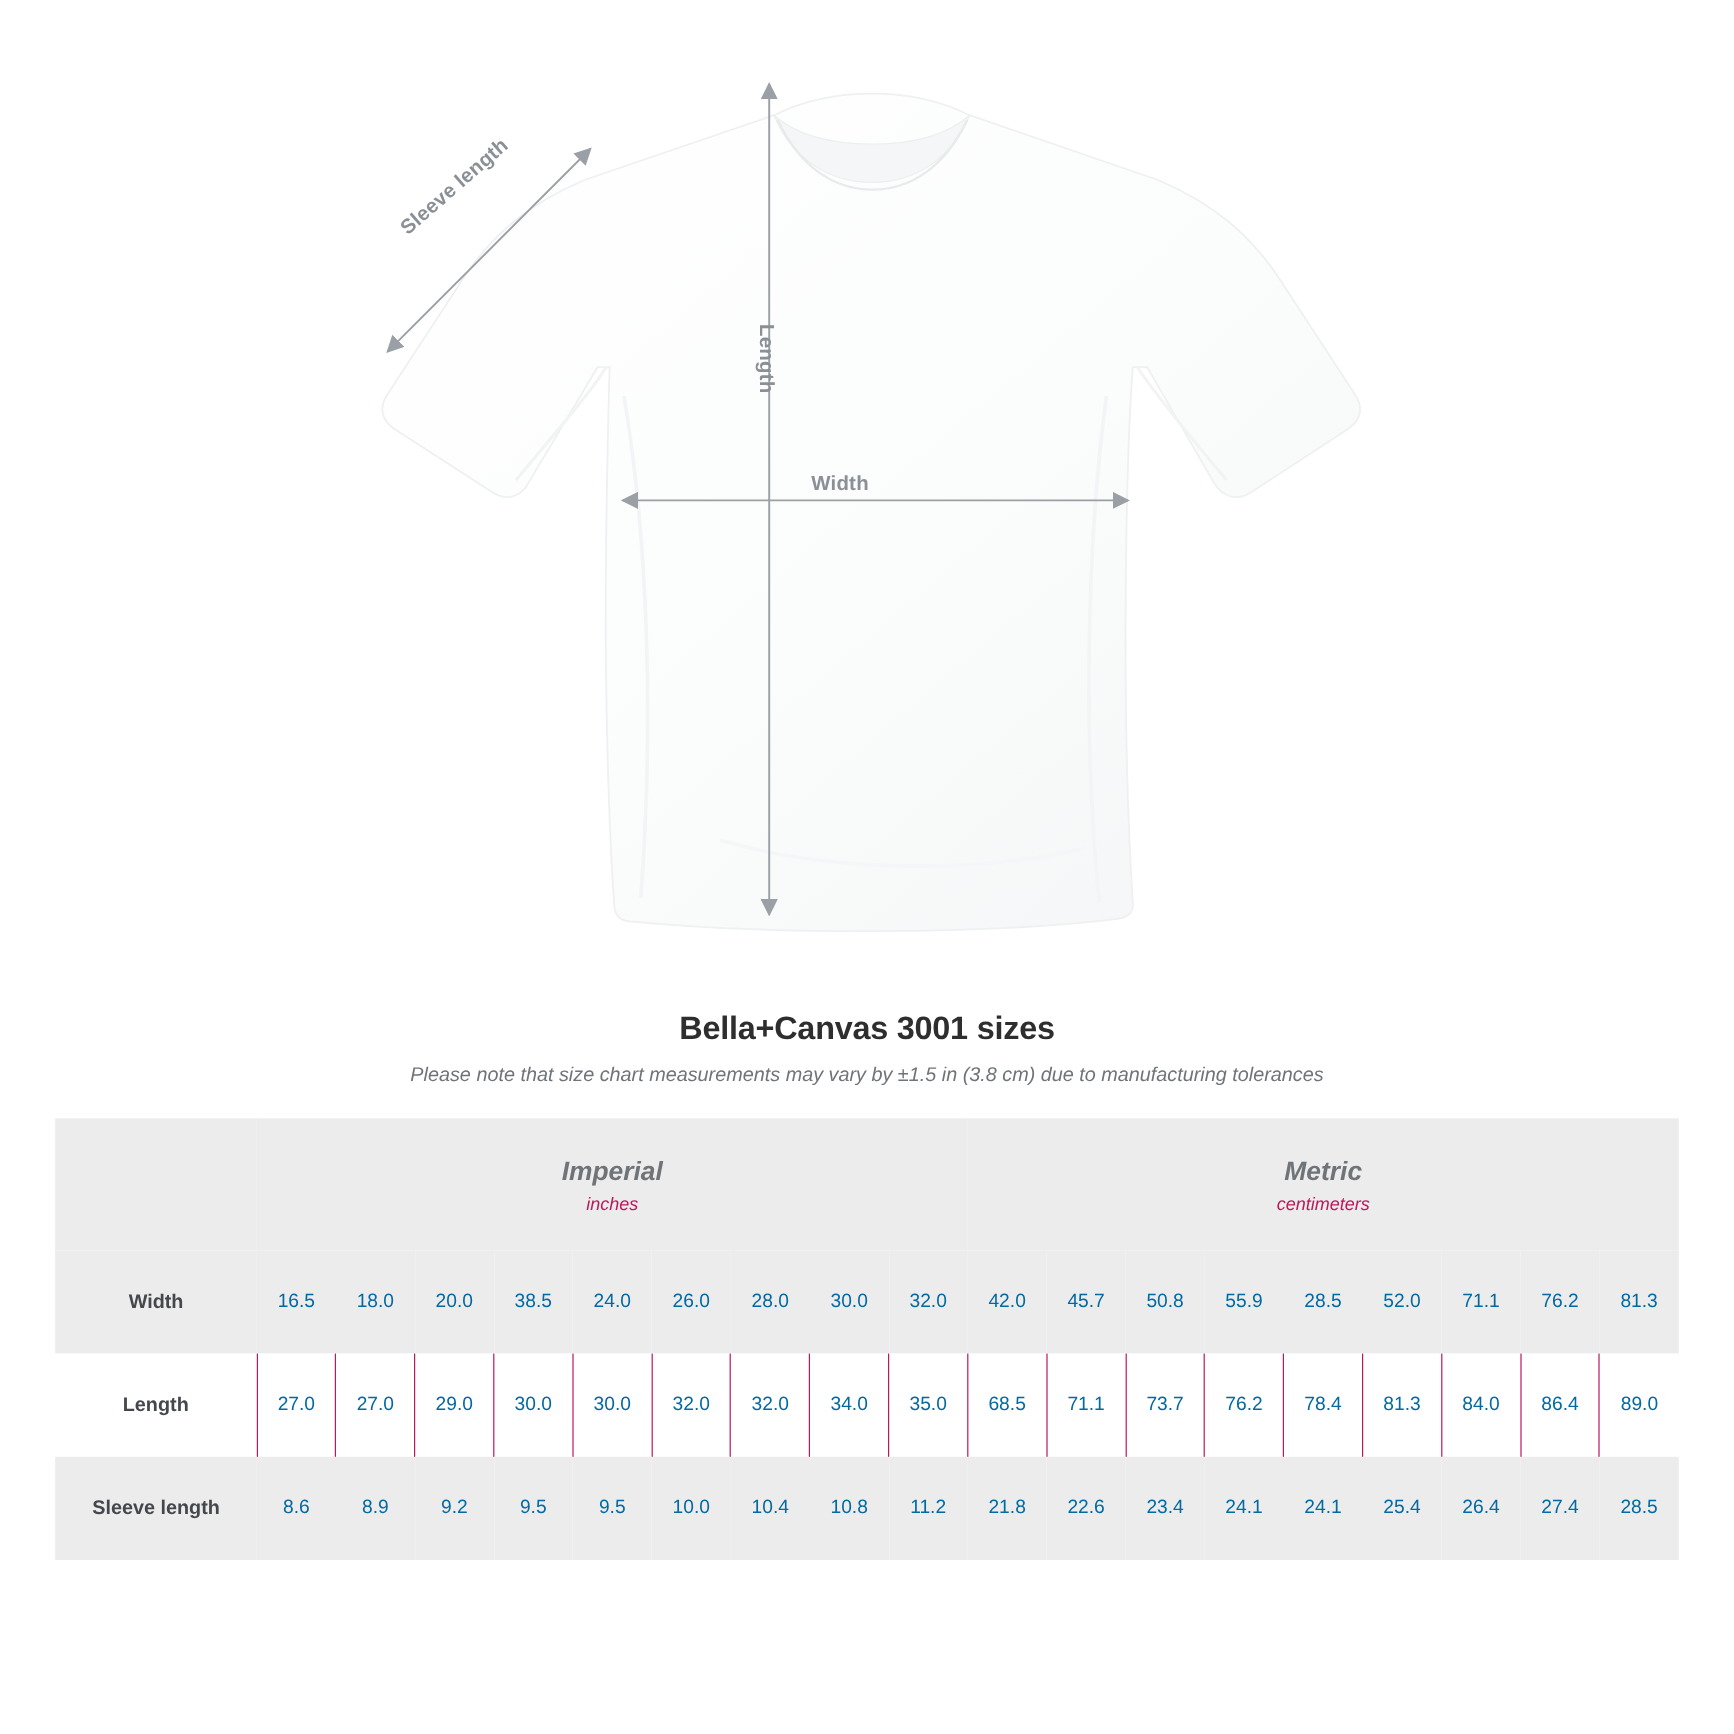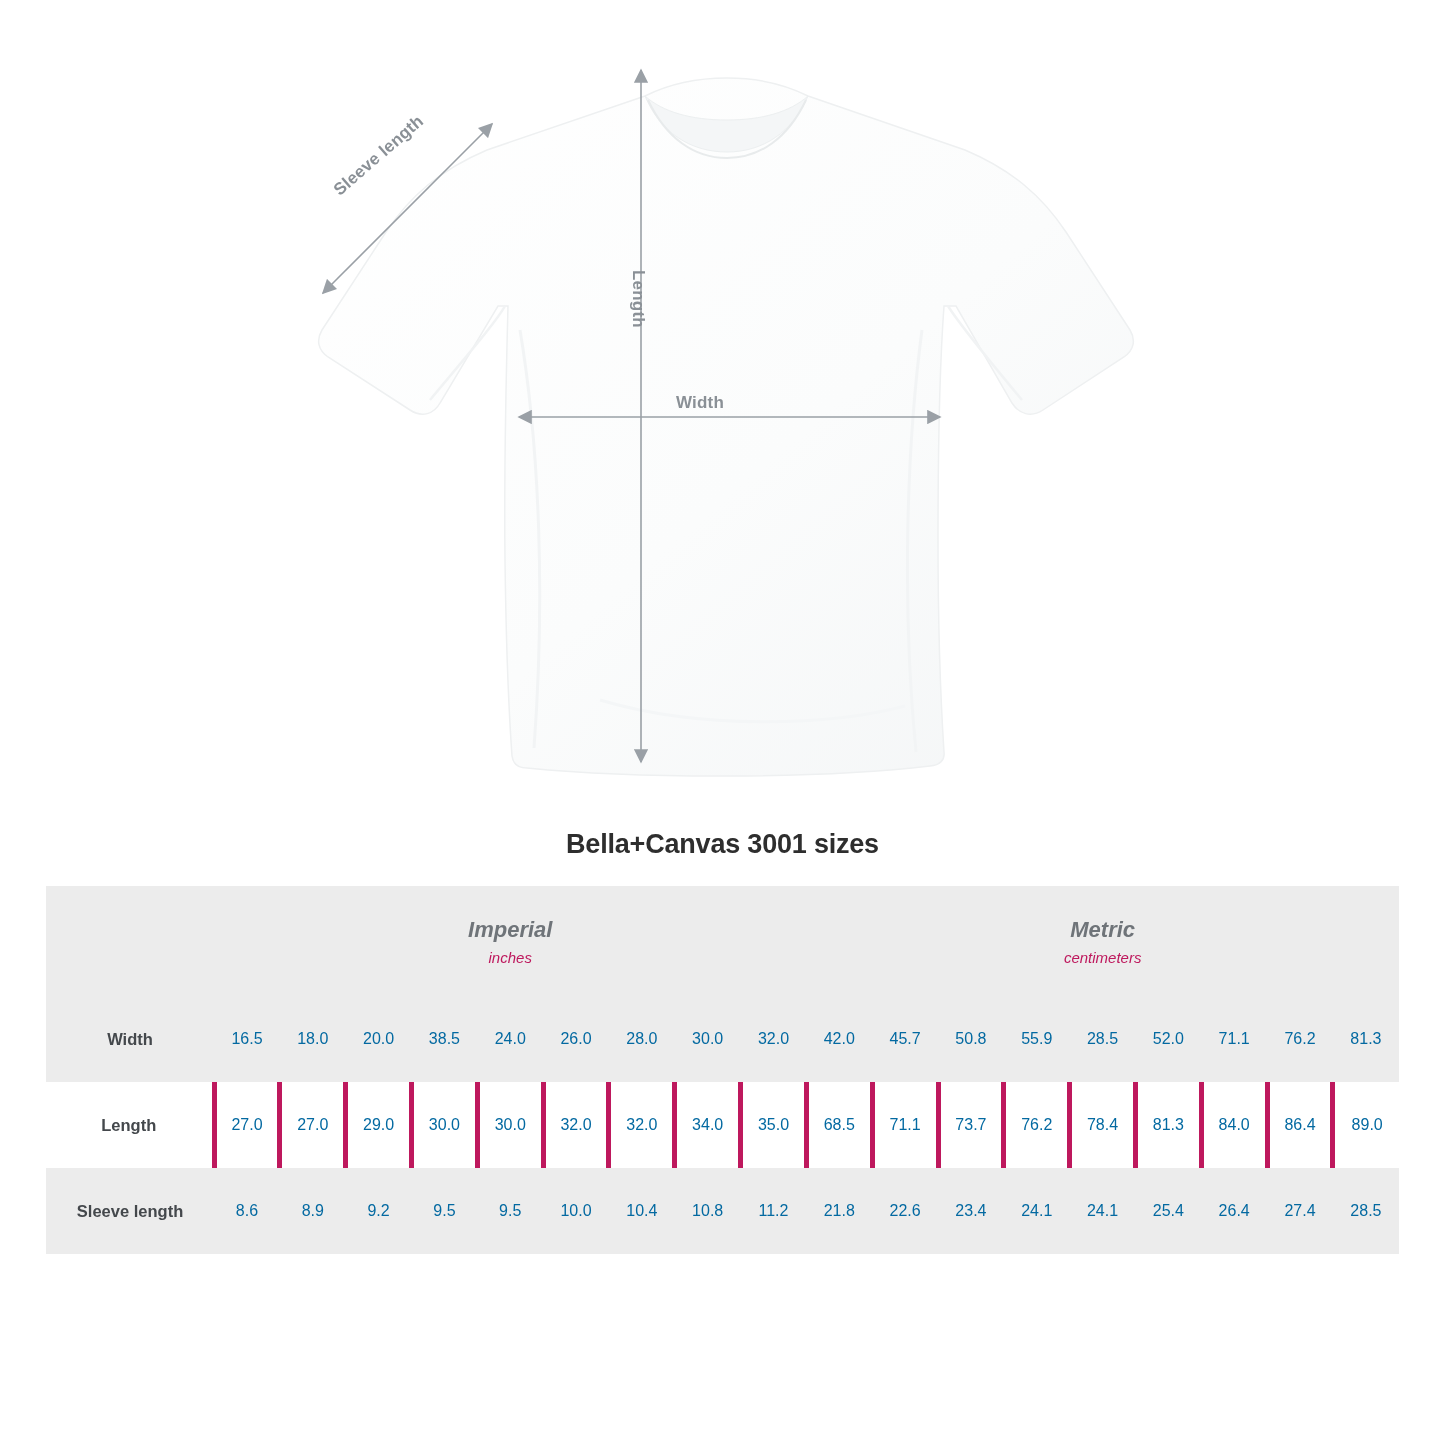--- a/index.html
+++ b/index.html
@@ -53,21 +53,21 @@
     transform-origin: left top;
   }
   .label-width {
     left: 676px;
     top: 393px;
   }
 
   
   .title-block {
     text-align: center;
-    margin-top: 9px;
+    margin-top: 22px;
   }
   .chart-title {
     font-size: 27px;
     font-weight: bold;
     color: #2e2e2e;
     letter-spacing: -0.2px;
   }
   .chart-note {
     margin-top: 14px;
     font-size: 16.5px;
@@ -131,21 +131,21 @@
   }
   .data-row td.rowlabel {
     font-weight: bold;
     color: #44484c;
     font-size: 16.5px;
   }
   .cell-div {
     border-left: 1px solid #ffffff;
   }
   tr.band-white .cell-div {
-    border-left: 5px solid #be185d;
+    border-left: 1px solid #be185d;
   }
   .first-col { width: 168px; }
   .dcol { width: 65.8px; }
 </style>
 </head>
 <body>
 
 <div class="page">
 
   <div class="illustration">
@@ -216,20 +216,21 @@
       </g>
     </svg>
 
     <div class="dim-label label-sleeve">Sleeve length</div>
     <div class="dim-label label-length">Length</div>
     <div class="dim-label label-width">Width</div>
   </div>
 
   <div class="title-block">
     <div class="chart-title">Bella+Canvas 3001 sizes</div>
+    <div class="chart-note">Please note that size chart measurements may vary by ±1.5 in (3.8 cm) due to manufacturing tolerances</div>
   </div>
 
   <div class="table-wrap">
     <table class="size-table">
       <colgroup>
         <col class="first-col">
         <col class="dcol">
           <col class="dcol">
           <col class="dcol">
           <col class="dcol">

